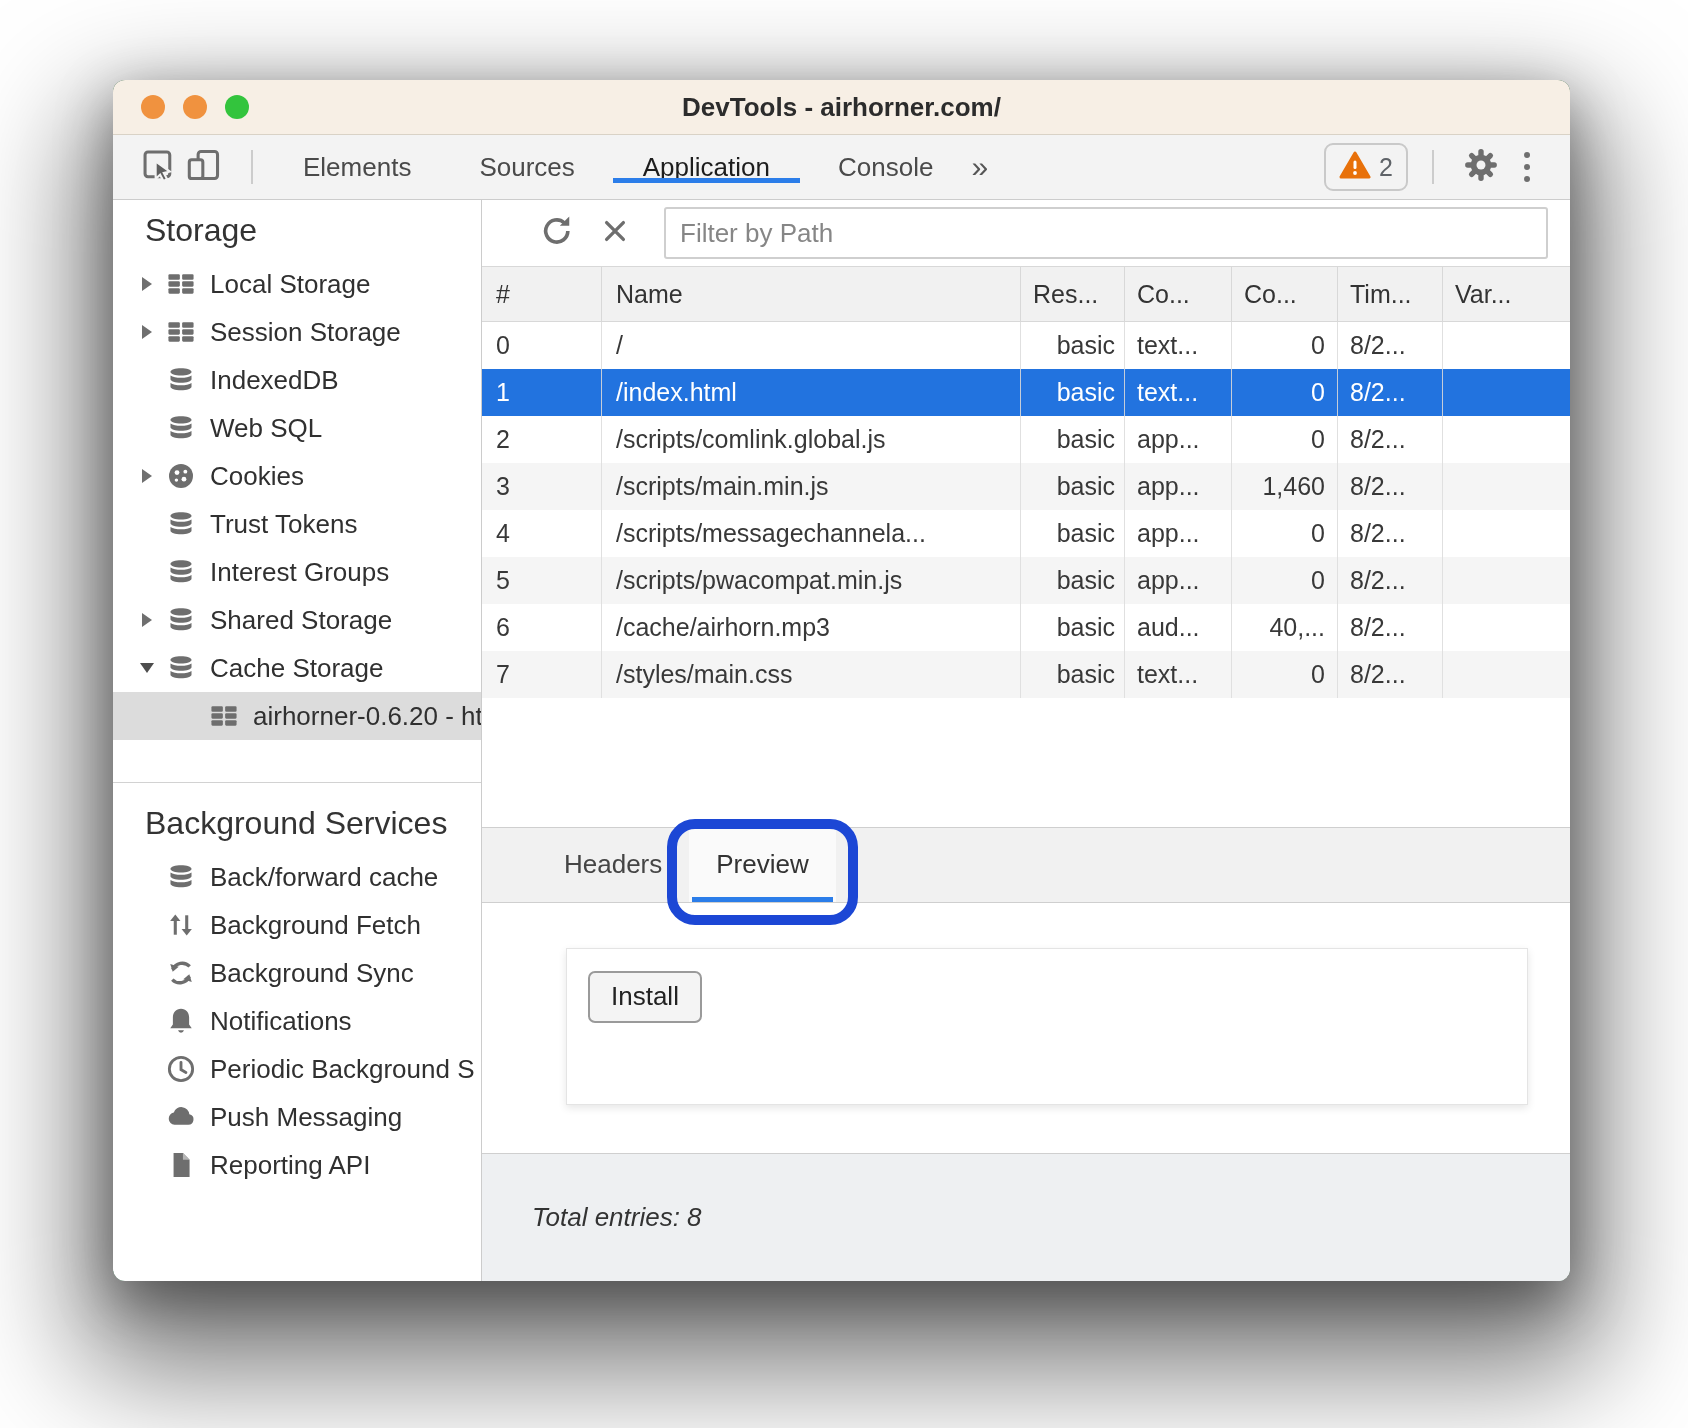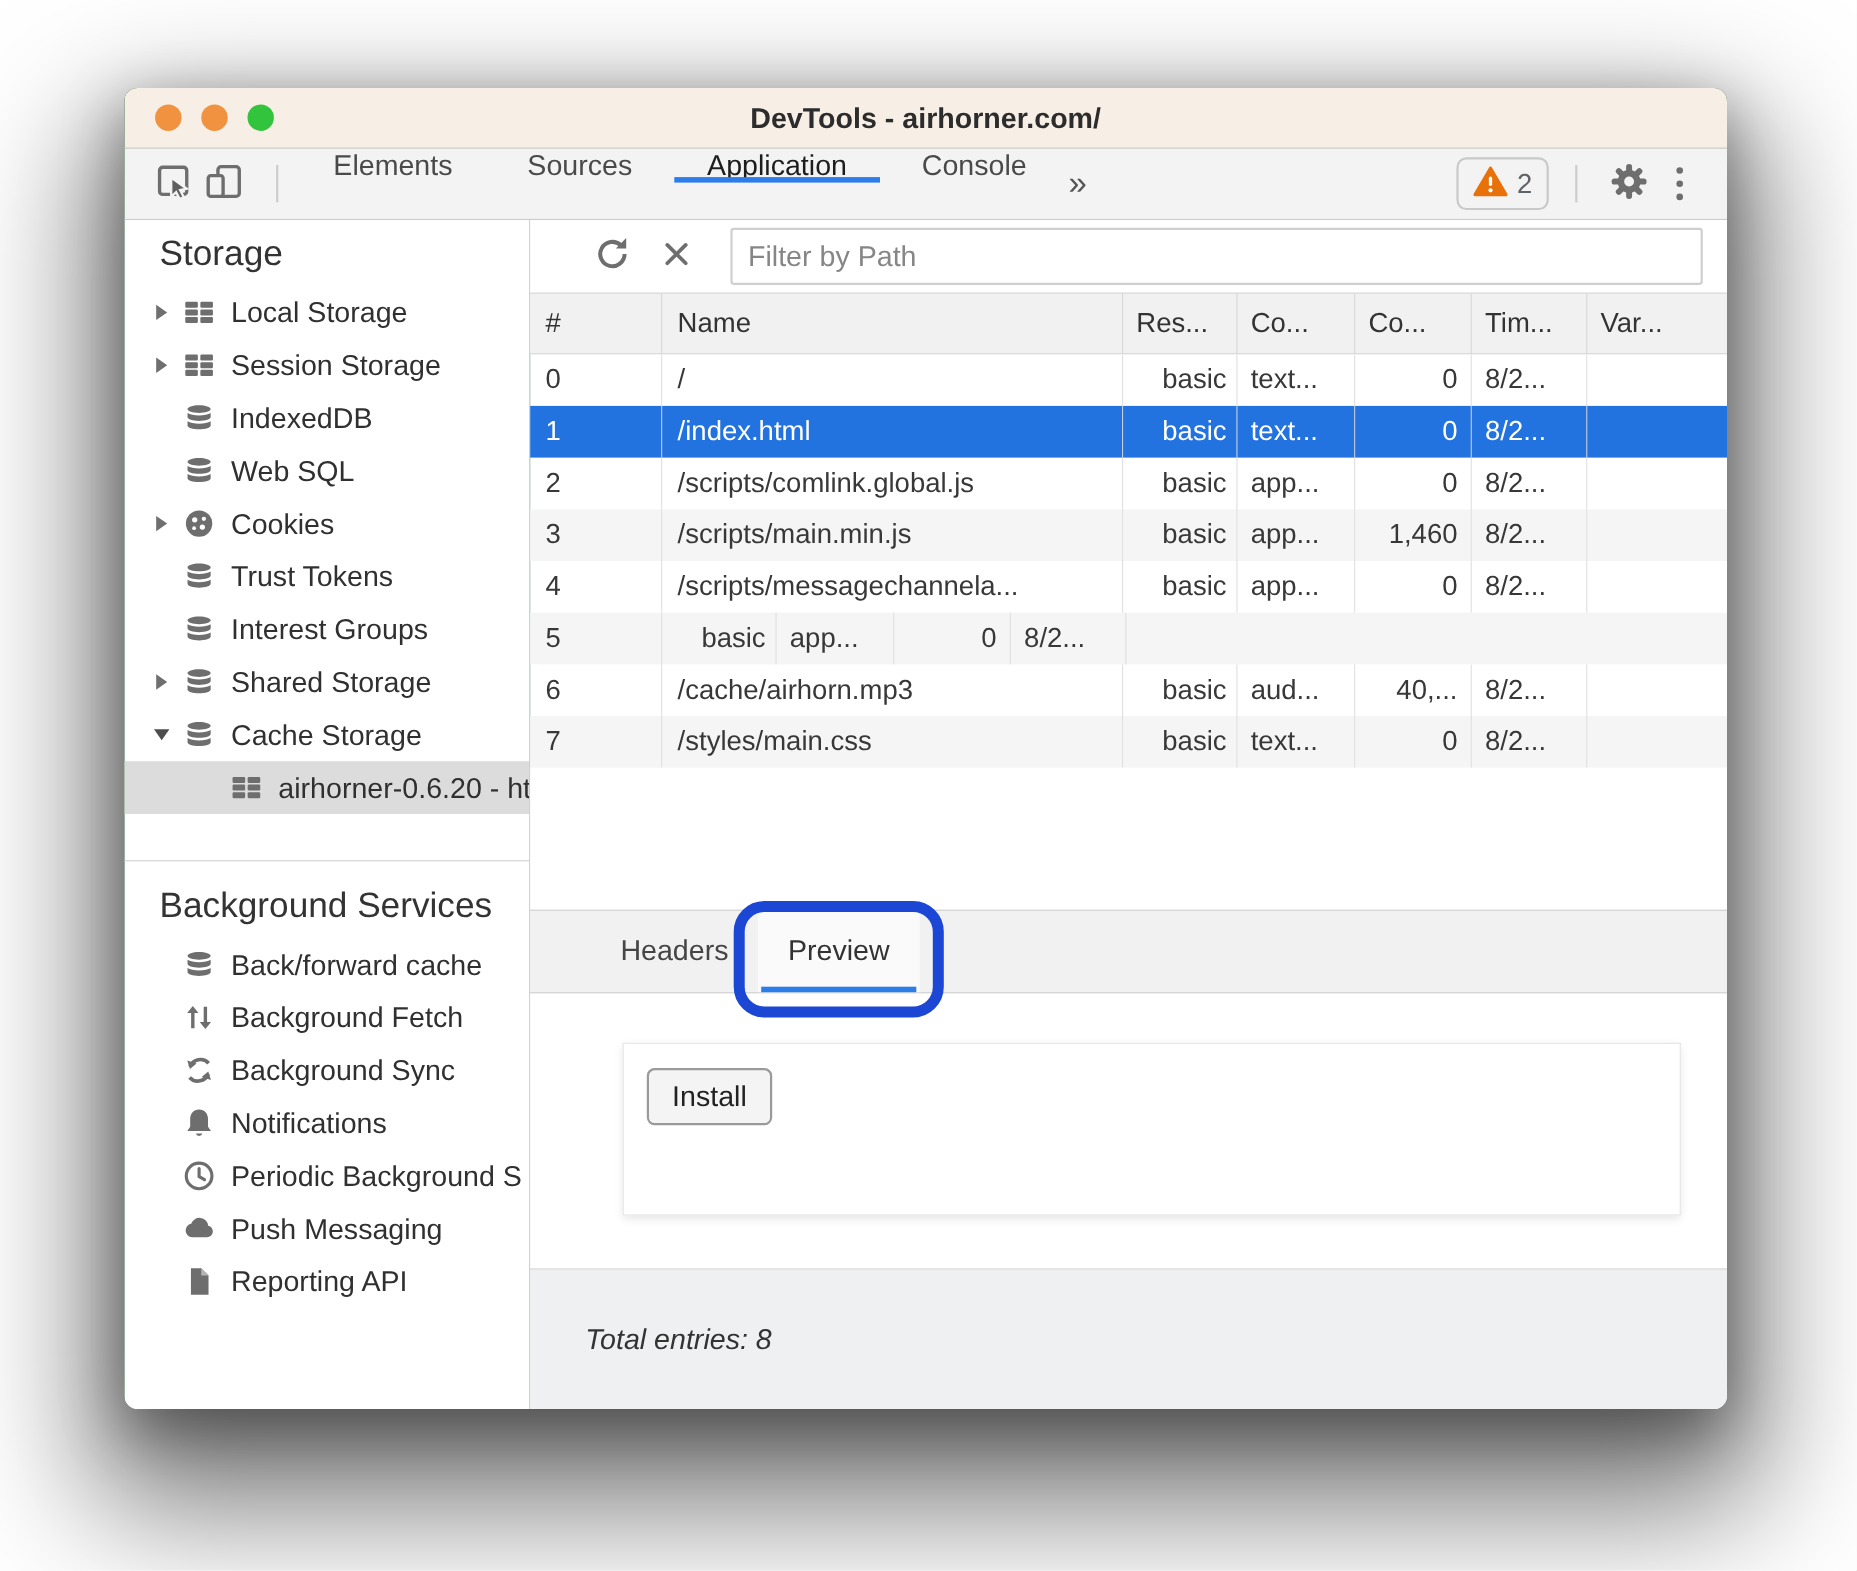--- a/index.html
+++ b/index.html
@@ -15,21 +15,21 @@
   .light.l1,.light.l2{background:#f0923f;}
   .light.l3{background:#33c43d;}
   .wtitle{position:absolute;left:0;right:0;top:0;height:54px;display:flex;align-items:center;justify-content:center;
           font-size:26px;font-weight:bold;color:#2c2c2c;}
   
   .toolbar{position:relative;height:64px;background:#f3f3f3;border-bottom:1px solid #ccc;
            display:flex;align-items:center;}
   .tb-left{display:flex;align-items:center;padding-left:22px;}
   .tbtn{width:46px;height:46px;display:flex;align-items:center;justify-content:center;border-radius:4px;}
   .sep{width:2px;height:34px;background:#ccc;margin:0 24px;}
-  .tabs{display:flex;align-items:flex-start;height:64px;margin-left:22px;gap:60px;}
+  .tabs{display:flex;align-items:center;height:64px;margin-left:22px;gap:60px;}
   .tab{position:relative;display:flex;align-items:center;font-size:26px;color:#4a4a4a;padding:0 4px;}
   .tab.selected{color:#1d1d1d;font-weight:500;}
   .tab.selected::after{content:'';position:absolute;left:-26px;right:-26px;bottom:0;height:5px;background:#2b7de9;}
   .tab-overflow{font-size:30px;color:#555;display:flex;align-items:center;margin-left:34px;}
   .tb-right{margin-left:auto;display:flex;align-items:center;padding-right:20px;}
   .warnbadge{display:flex;align-items:center;gap:8px;height:44px;padding:0 13px;
              border:2px solid #c9c9c9;border-radius:9px;}
   .warncount{font-size:25px;color:#5f6368;}
   .dots{display:flex;flex-direction:column;gap:6px;width:46px;align-items:center;}
   .dots i{width:6px;height:6px;border-radius:50%;background:#6e6e6e;}
@@ -527,20 +527,21 @@
               <span class="c w-name">/scripts/messagechannela...</span>
               <span class="c w-res">basic</span>
               <span class="c w-type">app...</span>
               <span class="c w-size">0</span>
               <span class="c w-time">8/2...</span>
               <span class="c w-vary"></span>
             </div>
 
             <div class="trow">
               <span class="c w-num">5</span>
+              <span class="c w-name">/scripts/pwacompat.min.js</span>
               <span class="c w-res">basic</span>
               <span class="c w-type">app...</span>
               <span class="c w-size">0</span>
               <span class="c w-time">8/2...</span>
               <span class="c w-vary"></span>
             </div>
 
             <div class="trow">
               <span class="c w-num">6</span>
               <span class="c w-name">/cache/airhorn.mp3</span>

